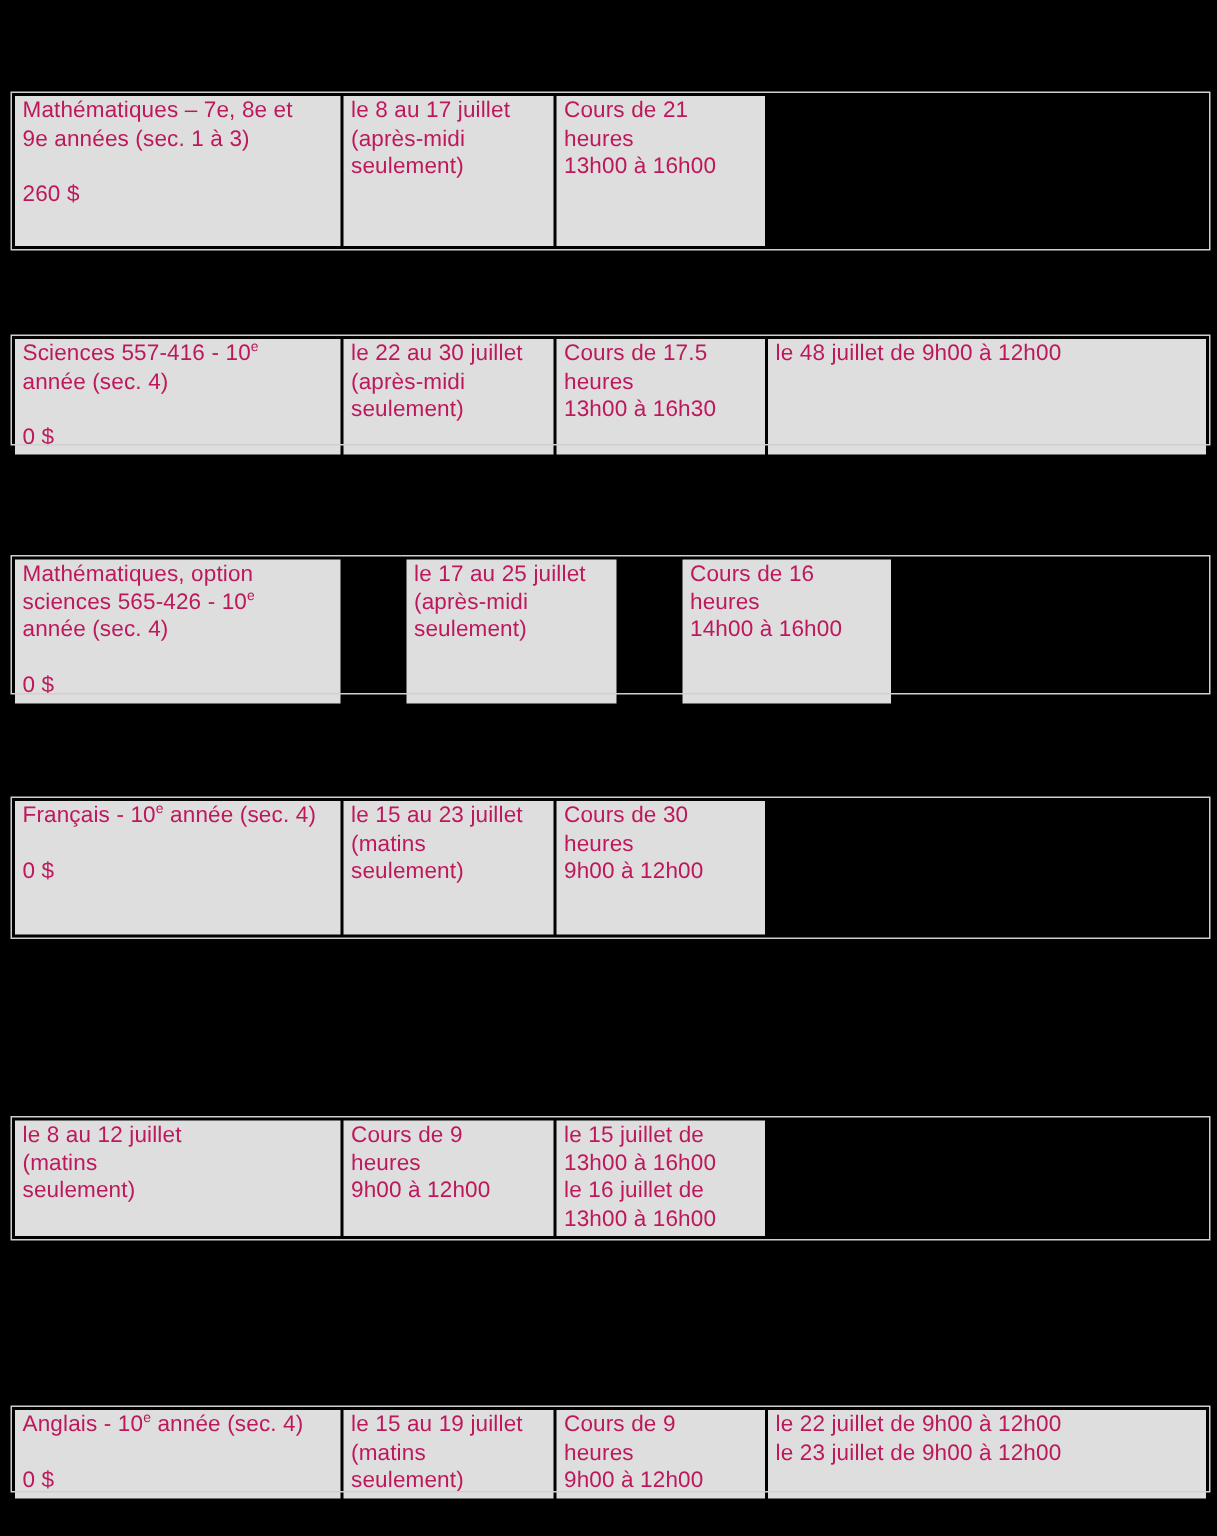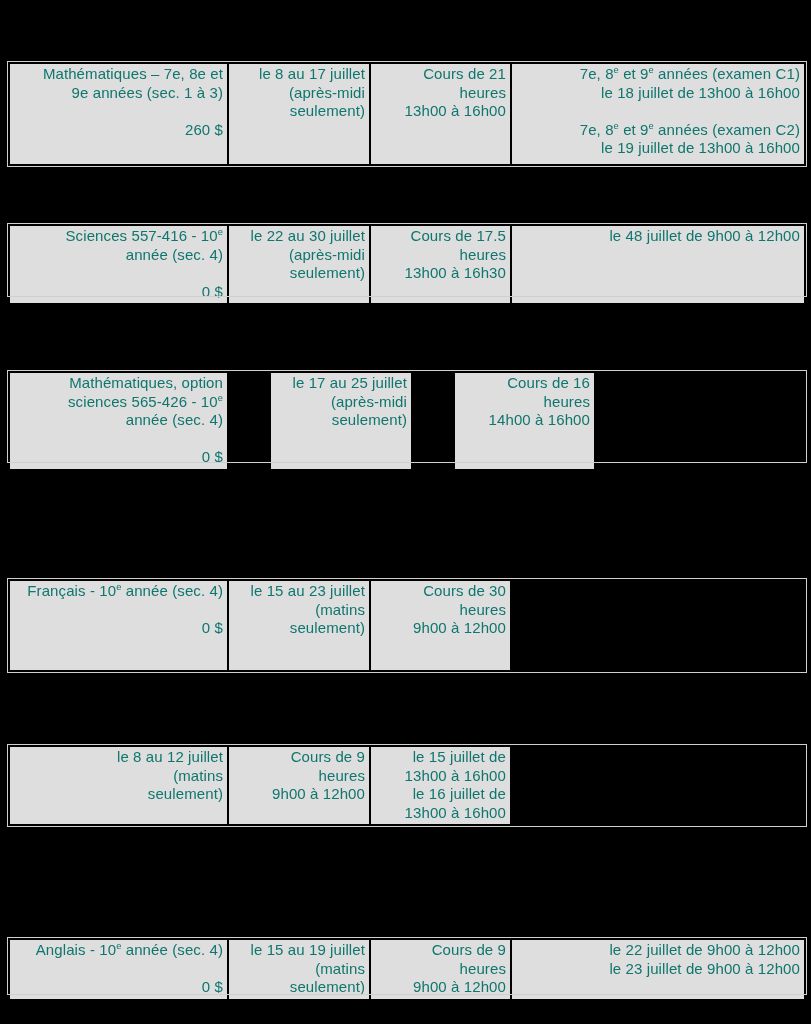--- a/index.html
+++ b/index.html
@@ -22,50 +22,48 @@
     box-sizing: border-box;
     display: grid;
     grid-template-columns: 217px 140px 139px 292px;
     gap: 2px;
     background: #000000;          
     border: 2px solid #000000;
     outline: 1px solid #cfcfcd;   
   }
   .cell {
     background: #dedede;
-    color: #0f766e;
+    color: #be185d;
     font-size: 15px;
     line-height: 18.5px;
     padding: 1px 4px 2px 5px;
     letter-spacing: 0.1px;
-    text-align: right;
   }
   .cell sup {
     font-size: 0.62em;
     line-height: 0;
     vertical-align: super;
   }
   
   .r1 { top: 62px;  height: 104px; }
   .r2 { top: 224px; height: 72px;  }
   .r3 { top: 371px; height: 91px; gap: 44px;  }
-  .r4 { top: 579px; height: 93px;  }
+  .r4 { top: 532px; height: 93px;  }
   .r5 { top: 745px; height: 81px;  }
   .r6 { top: 938px; height: 56px;  }
 </style>
 </head>
 <body>
 
 <div id="canvas">
 
   <div class="course-row r1">
     <div class="cell">Mathématiques – 7e, 8e et<br>9e années (sec. 1 à 3)<br><br>260 $</div>
     <div class="cell">le 8 au 17 juillet<br>(après-midi<br>seulement)</div>
     <div class="cell">Cours de 21<br>heures<br>13h00 à 16h00</div>
-    <div class="cell">7e, 8<sup>e</sup> et 9<sup>e</sup> années (examen C1)<br>le 18 juillet de 13h00 à 16h00<br><br>7e, 8<sup>e</sup> et 9<sup>e</sup> années (examen C2)<br>le 19 juillet de 13h00 à 16h00</div>
   </div>
 
   <div class="course-row r2">
     <div class="cell">Sciences 557-416 - 10<sup>e</sup><br>année (sec. 4)<br><br>0 $</div>
     <div class="cell">le 22 au 30 juillet<br>(après-midi<br>seulement)</div>
     <div class="cell">Cours de 17.5<br>heures<br>13h00 à 16h30</div>
     <div class="cell">le 48 juillet de 9h00 à 12h00</div>
   </div>
 
   <div class="course-row r3">

